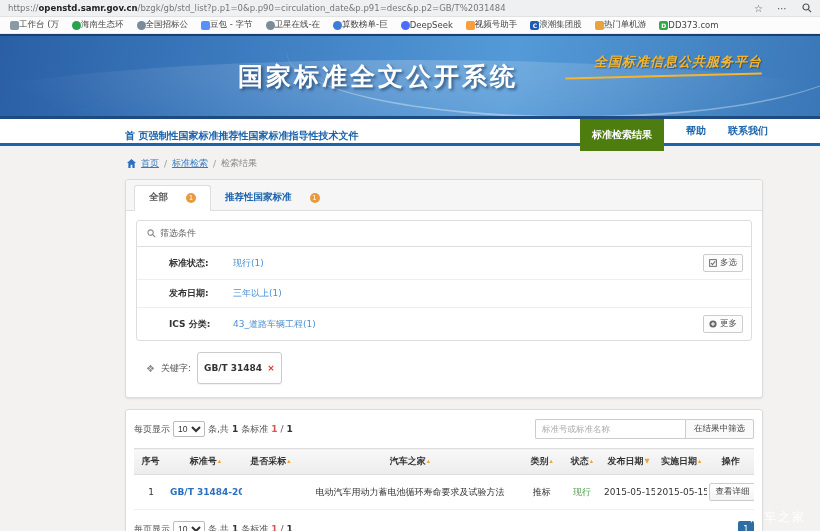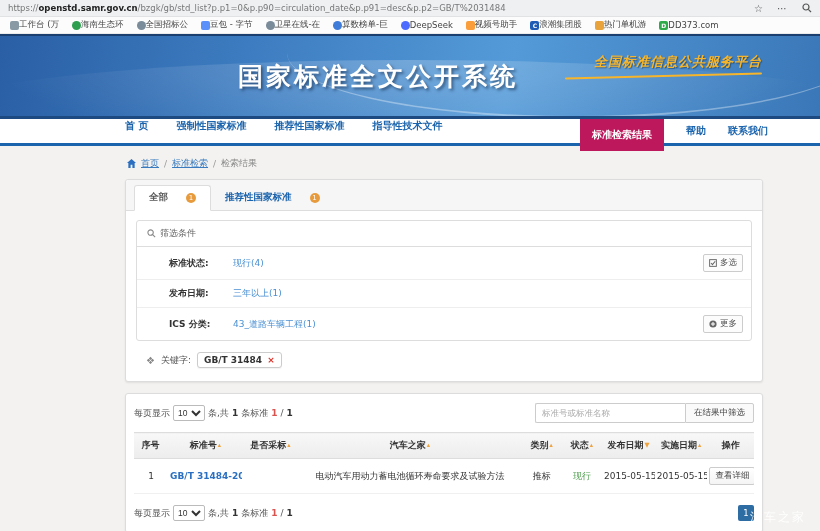--- a/index.html
+++ b/index.html
@@ -21,24 +21,24 @@
   .banner { height:85px; position:relative; background:linear-gradient(100deg,#2a5fa5 0%,#3d7cc0 30%,#549ad8 62%,#3a77b8 100%); border-top:2px solid #1b3f6e; border-bottom:3px solid #1d4a80; overflow:hidden; }
   .banner::before { content:""; position:absolute; left:-10%; top:30%; width:120%; height:140%; border-radius:50%; background:radial-gradient(ellipse at 50% 0%, rgba(255,255,255,0.22), rgba(255,255,255,0) 60%); }
   .banner::after { content:""; position:absolute; right:-5%; top:-60%; width:70%; height:160%; border-radius:50%; border-bottom:2px solid rgba(255,255,255,0.35); }
   .banner-title { position:absolute; left:238px; top:50%; transform:translateY(-50%); font-size:25px; font-weight:bold; color:#fff; letter-spacing:3px; text-shadow:2px 2px 3px rgba(10,30,60,0.55); z-index:2; }
   .banner-slogan { position:absolute; right:58px; top:17px; text-align:center; z-index:2; }
   .slogan-text { font-family:"DejaVu Serif", serif; font-style:italic; font-weight:bold; font-size:13px; color:#f6b52b; letter-spacing:1px; text-shadow:1px 1px 1px rgba(0,0,0,0.35);margin-left:29px; }
   .slogan-line { height:2px; background:#f6b52b; margin-top:4px; border-radius:2px; transform:rotate(-1.5deg); }
 
   
   .nav { height:27px; background:#fff; border-bottom:3px solid #1a63ad; display:flex; align-items:stretch; padding-left:125px; padding-right:52px; font-size:10px; font-weight:bold; }
-  .nav-left { display:flex; align-items:flex-start; gap:28px; color:#1a63ad; }
+  .nav-left { display:flex; align-items:flex-end; color:#1a63ad; }
   .nav-right { margin-left:auto; display:flex; align-items:stretch; gap:22px; color:#1a63ad; }
   .nav-item { display:flex; align-items:center; cursor:pointer; }
-  .nav-item.active { background:#be185d; color:#fff; padding:16px 12px; }
+  .nav-item.active { background:#4d7c0f; color:#fff; padding:16px 12px; }
 
   
   .page { padding-top:11px; }
   .breadcrumb { margin:0 0 9px 127px; font-size:9px; color:#999; display:flex; align-items:center; gap:5px; }
   .crumb-link { color:#3a7bbf;text-decoration:underline; }
   .crumb-cur { color:#888; }
   .card { width:638px; margin-left:125px; background:#fff; border:1px solid #dcdcdc; border-radius:3px; box-shadow:0 1px 2px rgba(0,0,0,0.08); }
   .card1 { margin-bottom:11px; }
 
   
@@ -51,21 +51,21 @@
   .card1-body { padding:9px 10px 13px; }
   .filterbox { border:1px solid #ddd; border-radius:3px; }
   .filter-title { padding:6px 10px; border-bottom:1px solid #ddd; color:#666; font-size:9px; display:flex; align-items:center; gap:4px; }
   .filter-row { display:flex; align-items:center; padding:7px 8px 7px 10px; border-bottom:1px solid #eee; font-size:9px; }
   .filter-row:last-child { border-bottom:none; }
   .filter-label { font-weight:bold; color:#333; width:64px; margin-left:22px; flex:none; }
   .filter-value { color:#4a90d2; cursor:pointer; }
   .mini-btn { margin-left:auto; border:1px solid #ccc; border-radius:2px; background:#fcfcfc; padding:2px 5px; font-size:8.5px; color:#555; display:flex; align-items:center; gap:3px; cursor:pointer; }
   .keyword-row { display:flex; align-items:center; gap:6px; margin:11px 0 0 10px; font-size:9px; color:#555; }
   .kw-icon { color:#888; font-size:10px; }
-  .tag { border:1px solid #ccc; border-radius:3px; padding:2px 6px; font-size:9px; font-weight:bold; color:#333; background:#fff; display:flex; align-items:center; gap:5px; box-shadow:0 1px 1px rgba(0,0,0,0.05); }
+  .tag { border:1px solid #ccc; border-radius:3px; padding:10px 6px; font-size:9px; font-weight:bold; color:#333; background:#fff; display:flex; align-items:center; gap:5px; box-shadow:0 1px 1px rgba(0,0,0,0.05); }
   .tag-x { color:#d9342b; font-weight:bold; cursor:pointer; }
 
   
   .card2 { padding:9px 8px 11px; }
   .results-row { display:flex; align-items:center; font-size:9px; color:#555; }
   .results-top { margin-bottom:9px; }
   .results-bottom { margin-top:11px; }
   .pp-group { display:flex; align-items:center; gap:3px; }
   .pp-select { font-size:8.5px; height:16px; border:1px solid #bbb; border-radius:2px; background:#fff; color:#333; }
   .b-num { font-weight:bold; color:#333; }
@@ -201,21 +201,21 @@
         <div class="filterbox">
           <div class="filter-title">
             <svg class="ico-svg" width="9" height="9" viewBox="0 0 10 10">
                 <circle cx="4" cy="4" r="3" fill="none" stroke="#888" stroke-width="1.2"></circle>
                 <line x1="6.3" y1="6.3" x2="9" y2="9" stroke="#888" stroke-width="1.2"></line>
               </svg>
             <span>筛选条件</span>
           </div>
           <div class="filter-row">
             <span class="filter-label">标准状态:</span>
-            <span class="filter-value">现行(4)</span>
+            <span class="filter-value">现行(1)</span>
             <span class="mini-btn">
               <svg class="ico-svg" width="8" height="8" viewBox="0 0 10 10">
                   <rect x="0.8" y="0.8" width="8.4" height="8.4" fill="none" stroke="#666" stroke-width="1.2"></rect>
                   <path d="M2.5 5 L4.3 7 L7.8 2.8" fill="none" stroke="#666" stroke-width="1.3"></path>
                 </svg>
               <span>多选</span>
             </span>
           </div>
           <div class="filter-row">
             <span class="filter-label">发布日期:</span>

